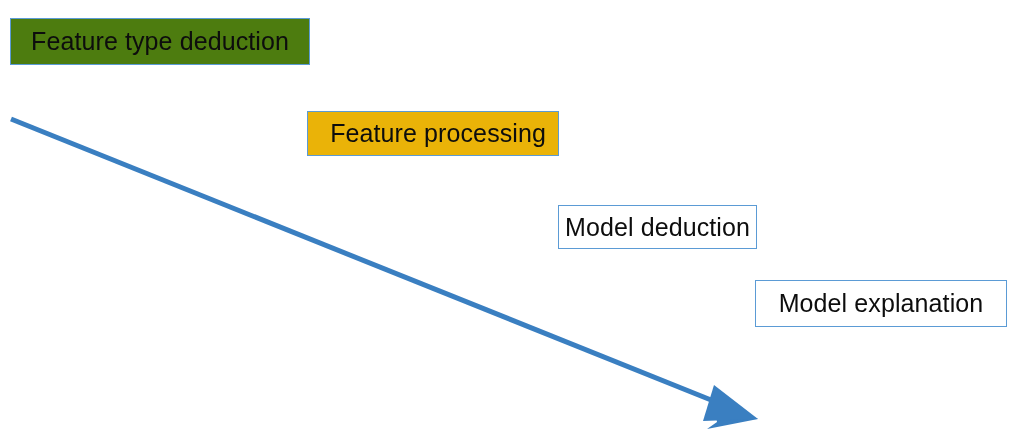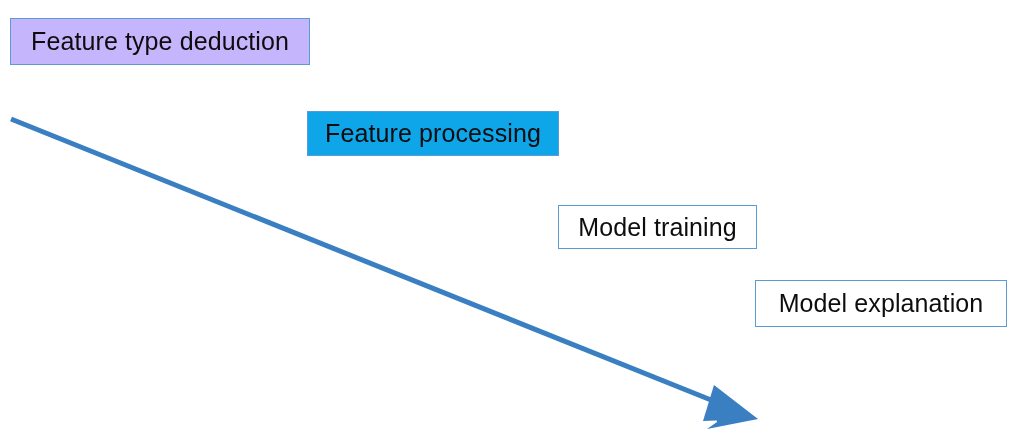--- a/index.html
+++ b/index.html
@@ -56,29 +56,29 @@
 <div id="canvas" style="background: rgb(255, 255, 255);">
 
   <svg id="arrow-layer" viewBox="0 0 1024 434" aria-hidden="true">
     <g>
       <line x1="11" y1="119" x2="726" y2="406" stroke="#3A7FC1" stroke-width="5" stroke-linecap="butt"></line>
       <polygon points="758,419 713,398 717,422 707,429" fill="#3A7FC1"></polygon>
       <polygon points="758,419 714,385 703,421" fill="#3A7FC1"></polygon>
     </g>
   </svg>
 
-  <div class="step-box" id="step-0" style="border-color: rgb(91, 155, 213); background: #c4b5fd;">
+  <div class="step-box" id="step-0" style="border-color: rgb(91, 155, 213); background: #4d7c0f;">
     <span class="step-label" style="color: rgb(13, 13, 13);">Feature type deduction</span>
   </div>
 
-  <div class="step-box" id="step-1" style="border-color: rgb(91, 155, 213); background: #0ea5e9;">
+  <div class="step-box" id="step-1" style="border-color: rgb(91, 155, 213); background: #eab308; justify-content: flex-end;">
     <span class="step-label" style="color: rgb(13, 13, 13);">Feature processing</span>
   </div>
 
   <div class="step-box" id="step-2" style="border-color: rgb(91, 155, 213); background: rgb(255, 255, 255);">
-    <span class="step-label" style="color: rgb(13, 13, 13);">Model training</span>
+    <span class="step-label" style="color: rgb(13, 13, 13);">Model deduction</span>
   </div>
 
   <div class="step-box" id="step-3" style="border-color: rgb(91, 155, 213); background: rgb(255, 255, 255);">
     <span class="step-label" style="color: rgb(13, 13, 13);">Model explanation</span>
   </div>
 
 </div>
 
 </body></html>

